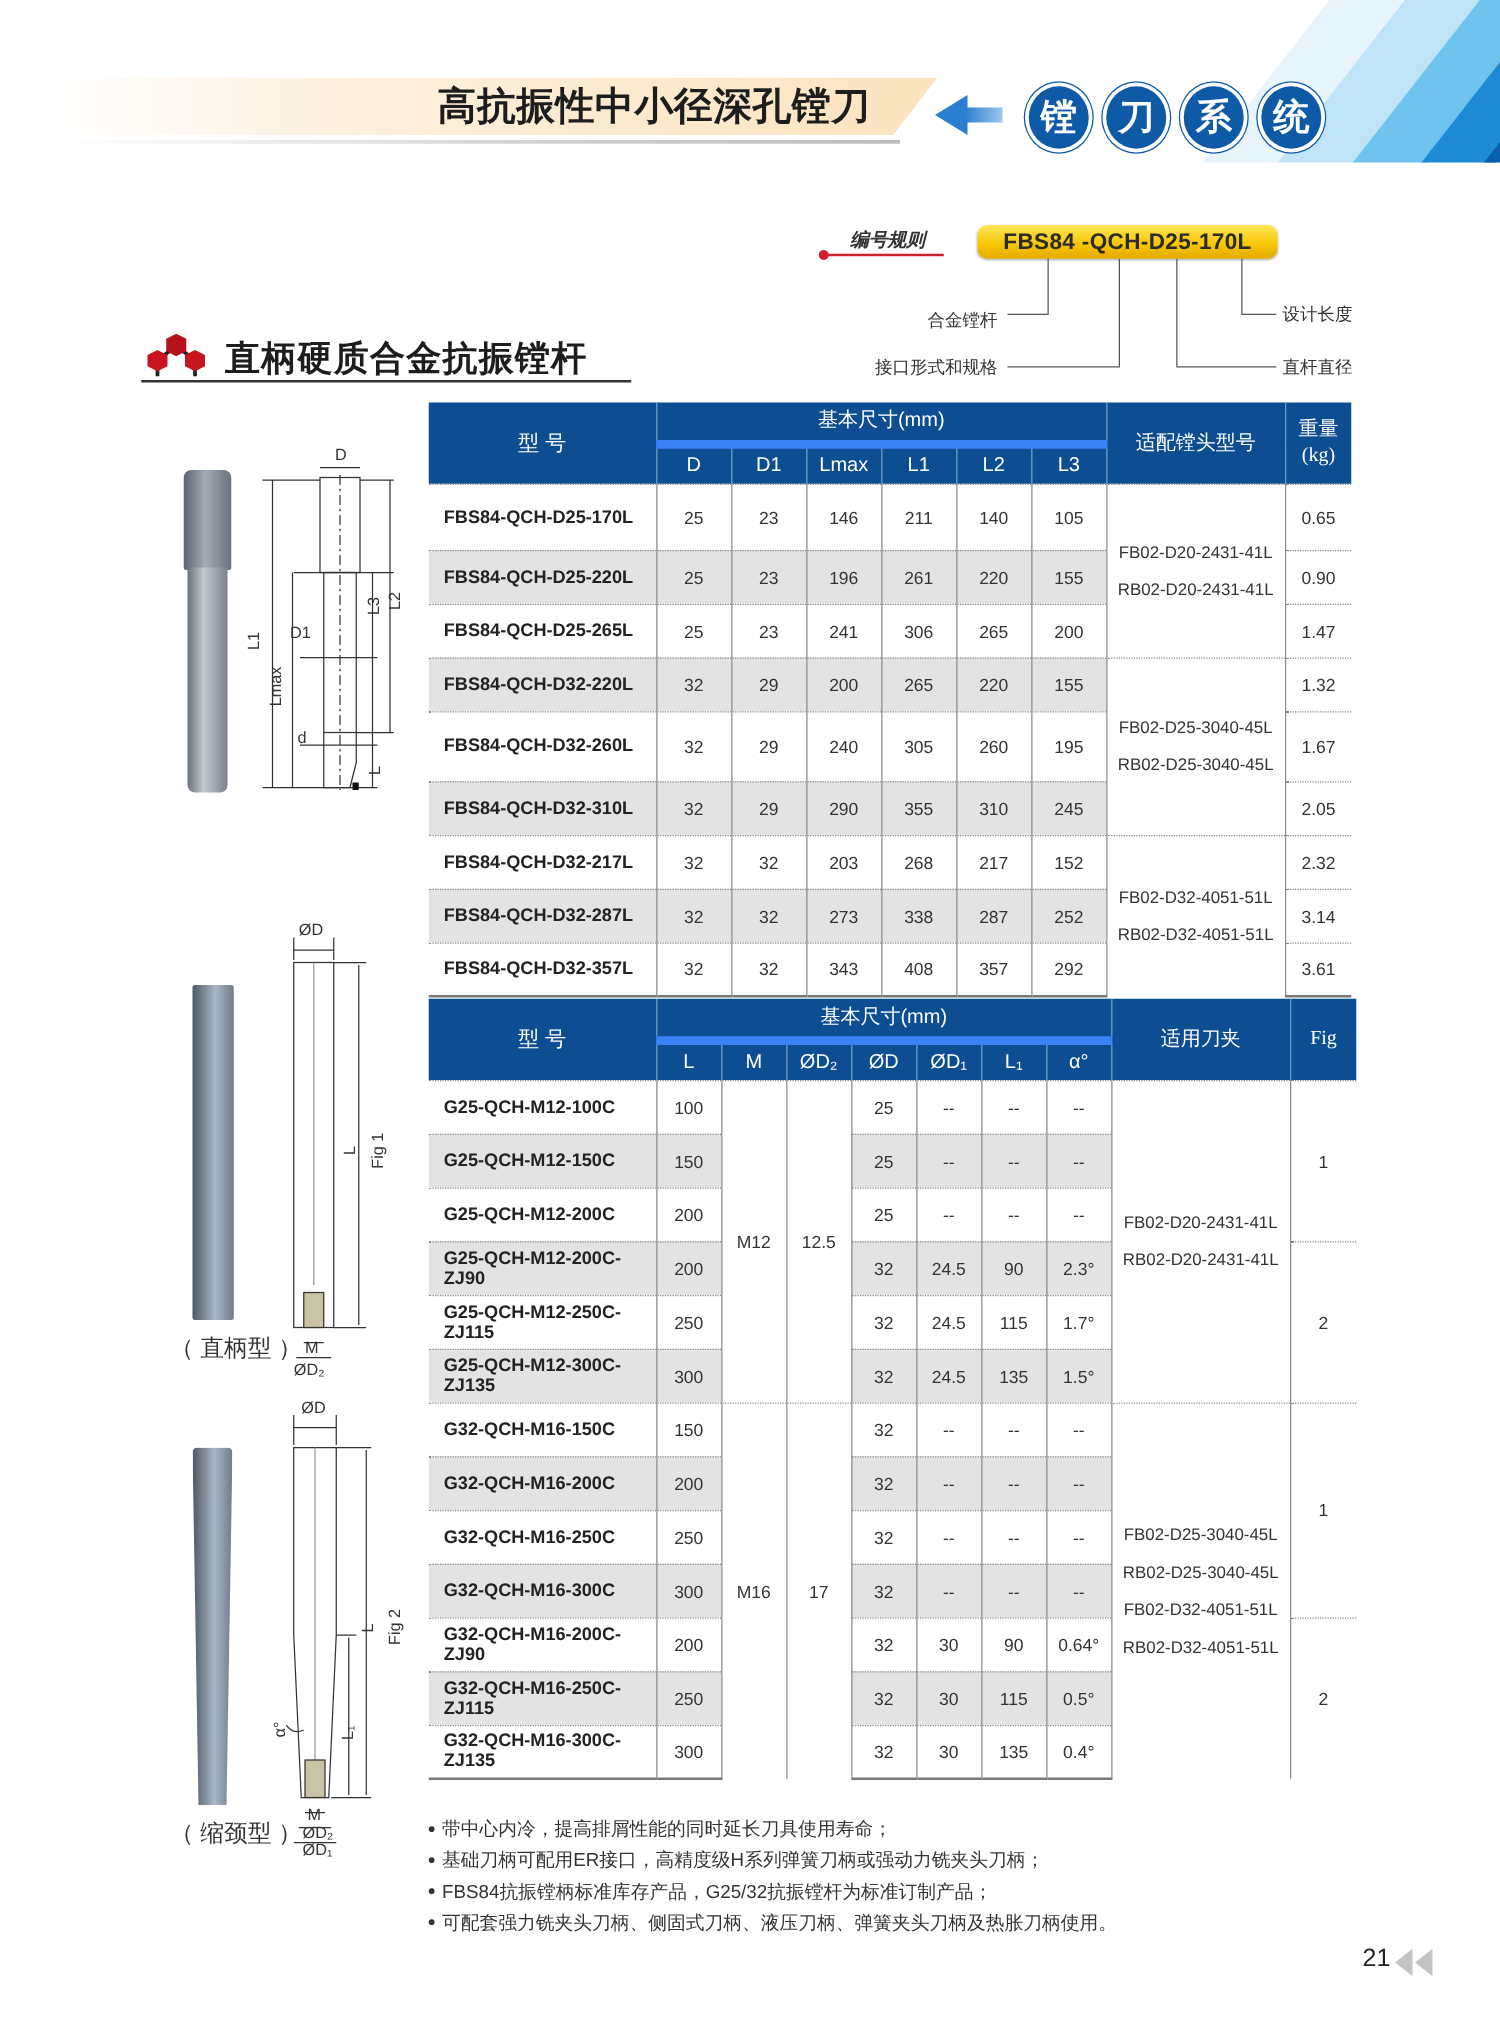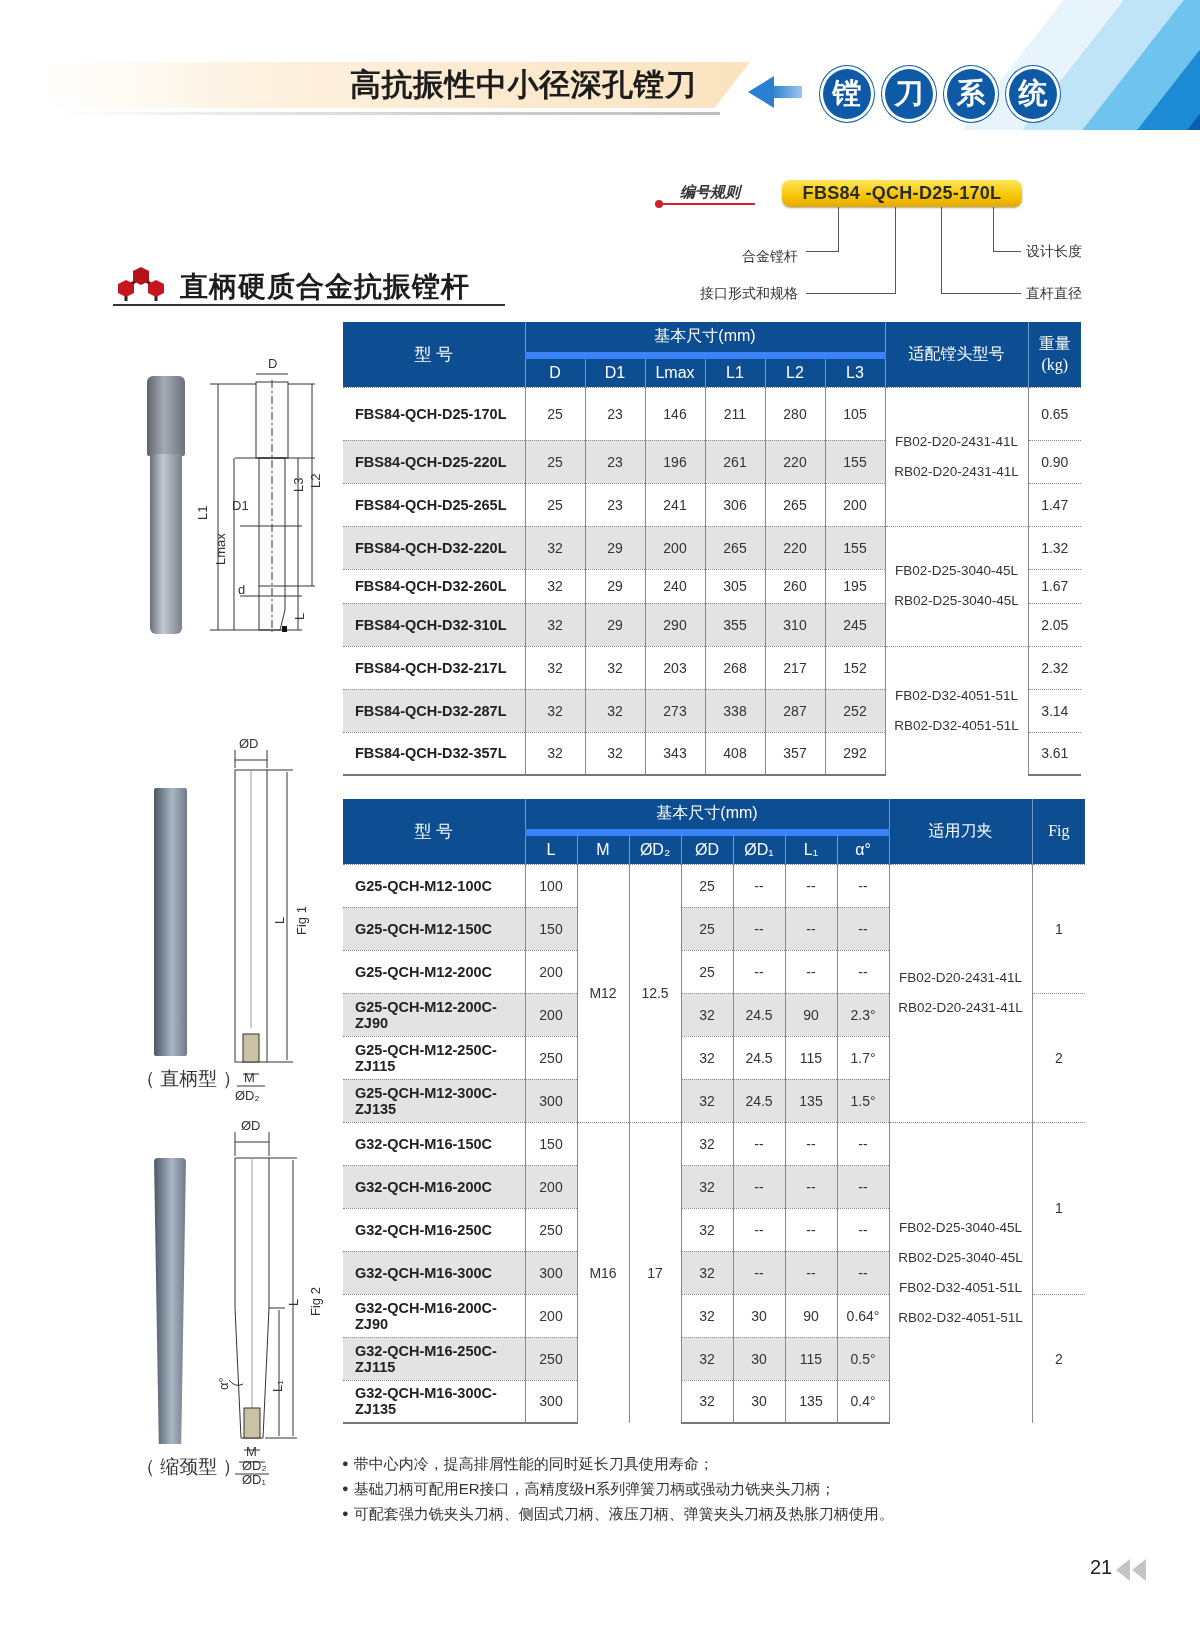--- a/index.html
+++ b/index.html
@@ -241,21 +241,21 @@
       <th>L3</th>
     </tr>
   </thead>
   <tbody id="t1-body">
       <tr style="height: 53px;">
         <td class="model sh">FBS84-QCH-D25-170L</td>
         <td class="sh">25</td>
         <td class="sh">23</td>
         <td class="sh">146</td>
         <td class="sh">211</td>
-        <td class="sh">280</td>
+        <td class="sh">140</td>
         <td class="sh">105</td>
         <td rowspan="3" class="fit">
         <div>FB02-D20-2431-41L</div>
         <div>RB02-D20-2431-41L</div>
         </td>
         <td class="last">0.65</td>
       </tr>
       <tr class="shade" style="height: 43px;">
         <td class="model sh">FBS84-QCH-D25-220L</td>
         <td class="sh">25</td>
@@ -283,21 +283,21 @@
         <td class="sh">200</td>
         <td class="sh">265</td>
         <td class="sh">220</td>
         <td class="sh">155</td>
         <td rowspan="3" class="fit">
         <div>FB02-D25-3040-45L</div>
         <div>RB02-D25-3040-45L</div>
         </td>
         <td class="last">1.32</td>
       </tr>
-      <tr style="height: 34px;">
+      <tr style="height: 56px;">
         <td class="model sh">FBS84-QCH-D32-260L</td>
         <td class="sh">32</td>
         <td class="sh">29</td>
         <td class="sh">240</td>
         <td class="sh">305</td>
         <td class="sh">260</td>
         <td class="sh">195</td>
         <td class="last">1.67</td>
       </tr>
       <tr class="shade" style="height: 43px;">
@@ -499,20 +499,21 @@
         <td class="sh">30</td>
         <td class="sh">135</td>
         <td class="sh">0.4°</td>
       </tr>
     </tbody>
 </table>
 
 <ul class="notes">
   <li>带中心内冷，提高排屑性能的同时延长刀具使用寿命；</li>
   <li>基础刀柄可配用ER接口，高精度级H系列弹簧刀柄或强动力铣夹头刀柄；</li>
+  <li>FBS84抗振镗柄标准库存产品，G25/32抗振镗杆为标准订制产品；</li>
   <li>可配套强力铣夹头刀柄、侧固式刀柄、液压刀柄、弹簧夹头刀柄及热胀刀柄使用。</li>
 </ul>
 
 <div class="page-no">21</div>
 <svg class="page-arrows" width="32" height="22" viewBox="0 0 32 22">
   <polygon points="14,0 14,22 0,11" fill="#c4c4c4"></polygon>
   <polygon points="30,0 30,22 16,11" fill="#c4c4c4"></polygon>
 </svg>
 
 </body></html>

